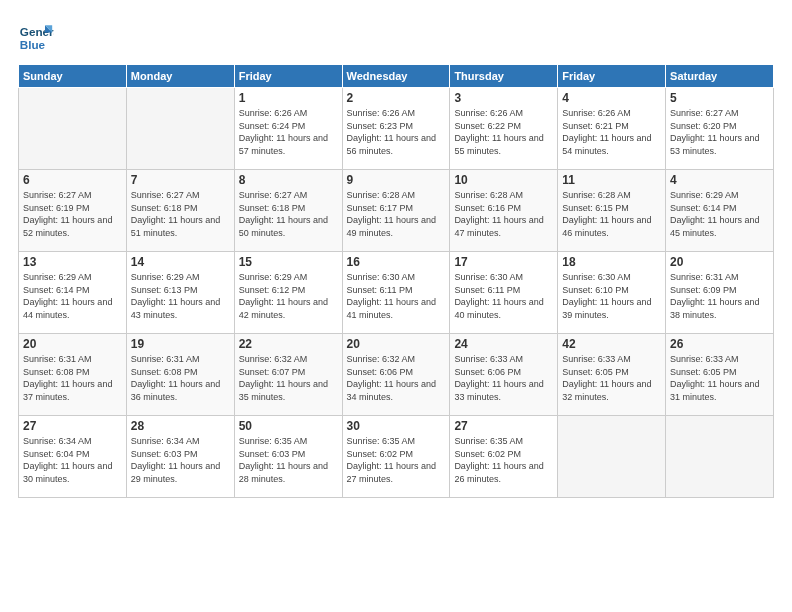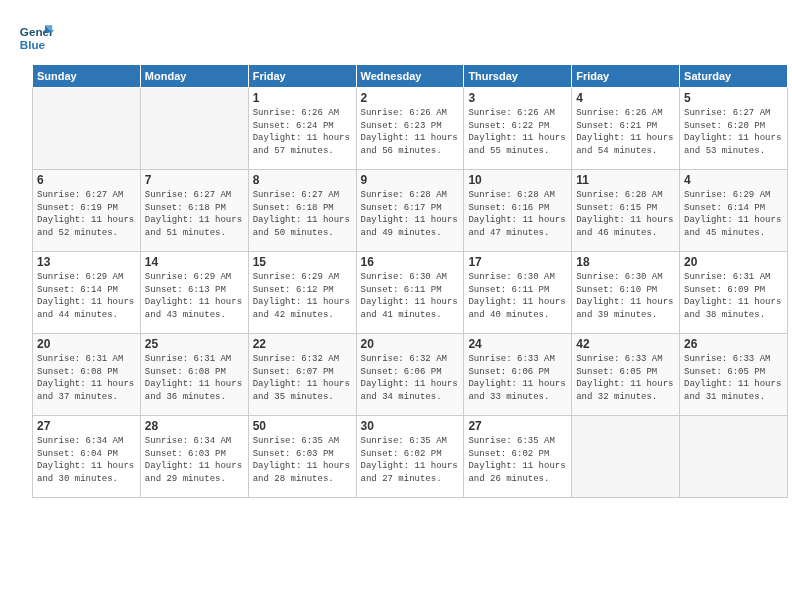--- a/index.html
+++ b/index.html
@@ -40,21 +40,20 @@
       font-weight: normal;
     }
     .location-title {
       font-size: 14px;
       color: #555;
     }
     .calendar {
       width: 100%;
       border-collapse: collapse;
       table-layout: fixed;
-      margin-left: 14px;
     }
     .calendar th {
       background: #2e75b6;
       color: #fff;
       font-size: 11px;
       font-weight: bold;
       padding: 5px 4px;
       text-align: left;
       border: 1px solid #fff;
     }
@@ -80,21 +79,20 @@
       font-size: 12px;
       font-weight: bold;
       color: #333;
       display: block;
       margin-bottom: 2px;
     }
     .day-info {
       font-size: 9px;
       color: #444;
       line-height: 1.4;
-      font-family: Liberation Mono, monospace;
     }
   </style>
 </head>
 <body>
 
 <div class="page">
   <div class="header">
     <div class="logo">
       <svg class="logo-icon" viewBox="0 0 40 40">
         <text x="2" y="20" font-size="13" font-weight="bold" fill="#1a5276">General</text>
@@ -205,21 +203,21 @@
             <span class="day-number">20</span>
             <div class="day-info">Sunrise: 6:31 AM<br>Sunset: 6:09 PM<br>Daylight: 11 hours and 38 minutes.</div>
           </td>
         </tr>
         <tr>
           <td>
             <span class="day-number">20</span>
             <div class="day-info">Sunrise: 6:31 AM<br>Sunset: 6:08 PM<br>Daylight: 11 hours and 37 minutes.</div>
           </td>
           <td>
-            <span class="day-number">25</span>
+            <span class="day-number">19</span>
             <div class="day-info">Sunrise: 6:31 AM<br>Sunset: 6:08 PM<br>Daylight: 11 hours and 36 minutes.</div>
           </td>
           <td>
             <span class="day-number">22</span>
             <div class="day-info">Sunrise: 6:32 AM<br>Sunset: 6:07 PM<br>Daylight: 11 hours and 35 minutes.</div>
           </td>
           <td>
             <span class="day-number">20</span>
             <div class="day-info">Sunrise: 6:32 AM<br>Sunset: 6:06 PM<br>Daylight: 11 hours and 34 minutes.</div>
           </td>

